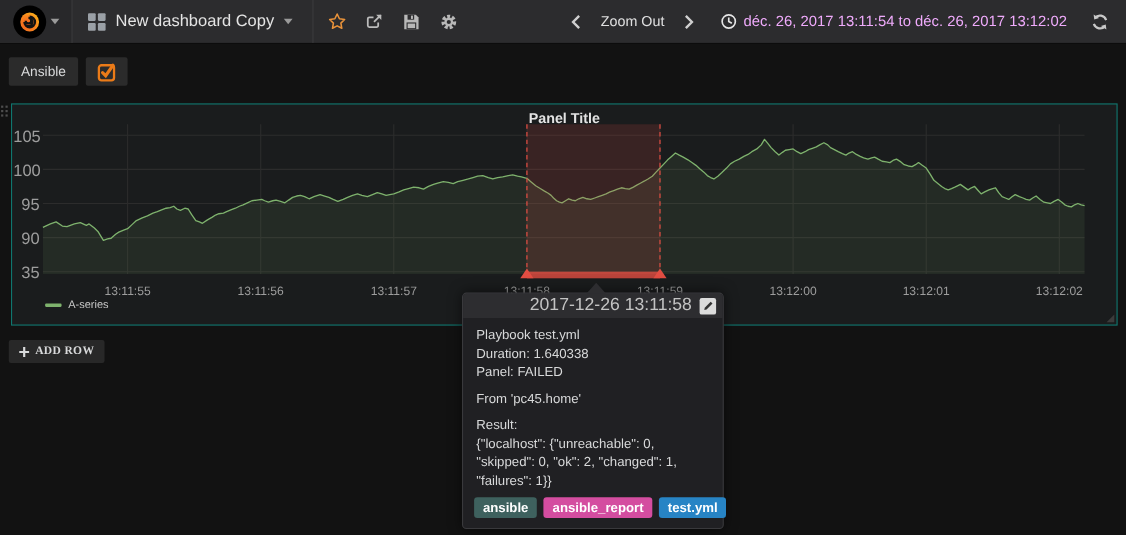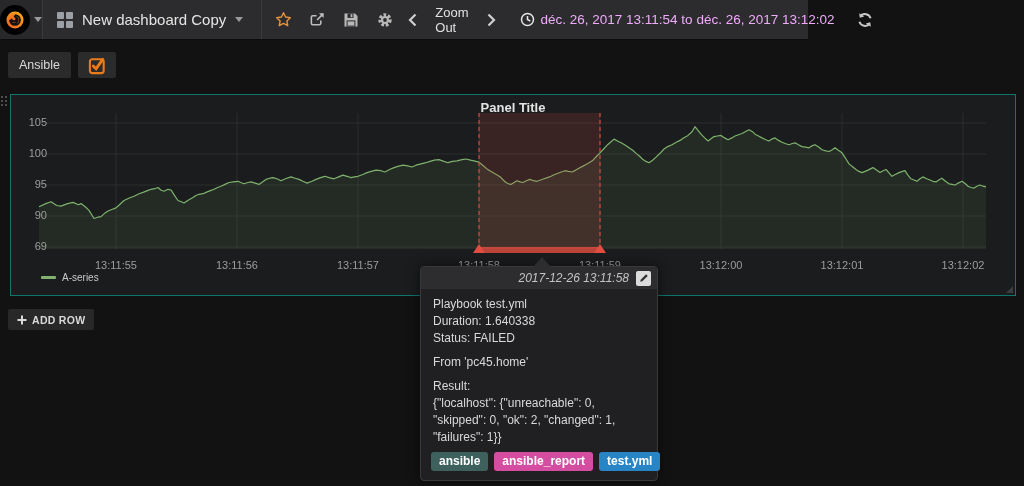--- a/index.html
+++ b/index.html
@@ -1,20 +1,20 @@
 <!DOCTYPE html>
 <html><head>
 <meta charset="utf-8">
 <style>
   * { margin:0; padding:0; box-sizing:border-box; }
   html,body { width:1024px; height:486px; overflow:hidden; }
   body { background:#121212; font-family:"Liberation Sans", sans-serif; position:relative; color:#d8d9da; }
 
   
-  .navbar { position:absolute; left:0; top:0; width:808px; height:40px; background:#2c2c2e;
+  .navbar { position:absolute; left:0; top:0; width:1024px; height:40px; background:#2c2c2e;
             display:flex; align-items:center; border-bottom:1px solid #0c0c0c; z-index:5; }
   .logo-section { width:66px; height:100%; display:flex; align-items:center; justify-content:center;
                   gap:4px; border-right:1px solid #3b3b3d; cursor:pointer; background:#28282a; }
   .logo-circle { width:30px; height:30px; border-radius:50%; background:#000; display:flex; align-items:center; justify-content:center; }
   .caret { width:0; height:0; border-left:4px solid transparent; border-right:4px solid transparent; border-top:5px solid #9a9a9a; }
   .dash-nav { height:100%; display:flex; align-items:center; gap:9px; padding:0 18px 0 14px;
               border-right:1px solid #3b3b3d; cursor:pointer; }
   .grid-icon { display:grid; grid-template-columns:7px 7px; grid-template-rows:7px 7px; gap:2px; }
   .grid-icon i { background:#9aa0a6; border-radius:1px; }
   .dash-title { font-size:15px; color:#e4e4e4; white-space:nowrap; }
@@ -38,42 +38,42 @@
   .row-handle { position:absolute; left:1px; top:96px; width:7px; display:grid;
                 grid-template-columns:2px 2px; gap:2px; cursor:pointer; }
   .row-handle i { width:2px; height:2px; background:#4e4e4e; }
   .panel { position:absolute; left:10px; top:94px; width:1006px; height:202px;
            background:#1a1c1d; border:1px solid #0f766e; }
   .panel-title { position:absolute; left:0; right:0; top:5px; text-align:center; font-size:13px;
                  font-weight:bold; color:#e3e3e3; cursor:pointer; }
   .plot { position:absolute; left:28px; top:18px; width:947px; height:136px; }
   .plot svg { position:absolute; left:0; top:0; overflow:visible; }
   .xlabel { position:absolute; width:60px; text-align:center; font-size:11px; color:#9d9d9d; top:164px; }
-  .ylabel { position:absolute; width:24px; text-align:right; font-size:11px; color:#9d9d9d; left:12px; }
+  .ylabel { position:absolute; width:24px; text-align:right; font-size:15px; color:#9d9d9d; left:1px; }
   .legend { position:absolute; left:30px; top:177px; display:flex; align-items:center; gap:6px; cursor:pointer; }
   .legend .swatch { width:15px; height:3px; border-radius:1px; }
   .legend .lname { font-size:10px; color:#c9c9c9; }
   .resize-handle { position:absolute; right:2px; bottom:2px; width:0; height:0;
                    border-left:7px solid transparent; border-bottom:7px solid #3c3c3c; cursor:pointer; }
 
   
   .add-row { position:absolute; left:8px; top:309px; height:21px; background:#282828; border:none;
-             color:#d8d9da; font-family:Liberation Sans, sans-serif; font-size:10.5px; font-weight:bold;
+             color:#d8d9da; font-family:Liberation Serif, serif; font-size:10.5px; font-weight:bold;
              letter-spacing:.3px; display:flex; align-items:center; gap:5px; padding:0 9px;
              border-radius:2px; cursor:pointer; }
 
   
   .tooltip { position:absolute; left:420px; top:266px; width:238px; background:#202023;
              border:1px solid #39393c; border-radius:4px; box-shadow:0 0 12px rgba(0,0,0,.55); z-index:9; }
   .tt-arrow { position:absolute; left:112px; top:-10px; width:0; height:0;
               border-left:9px solid transparent; border-right:9px solid transparent;
               border-bottom:10px solid #2d2d30; }
   .tt-header { background:#2d2d30; height:22px; display:flex; align-items:center; justify-content:flex-end;
                gap:7px; padding:0 6px; border-radius:3px 3px 0 0; }
-  .tt-time { font-size:12px; font-style:italic; color:#c3c3c3; }
+  .tt-time { font-size:16px; color:#c3c3c3; }
   .tt-edit { width:15px; height:15px; background:#dcdcdc; border-radius:2px; display:flex;
              align-items:center; justify-content:center; cursor:pointer; }
   .tt-body { padding:7px 12px 2px 12px; }
   .tt-line { font-size:12px; line-height:17px; color:#d8d9da; word-wrap:break-word; }
   .tt-blank { height:7px; }
   .tt-tags { display:flex; gap:6px; padding:4px 10px 9px 10px; }
   .tag { color:#fff; font-size:12px; font-weight:bold; padding:2px 8px 3px 8px; border-radius:3px; white-space:nowrap; }
 </style>
 </head>
 <body>
@@ -228,21 +228,21 @@
     <div class="xlabel" style="left: 317px;">13:11:57</div>
     <div class="xlabel" style="left: 438px;">13:11:58</div>
     <div class="xlabel" style="left: 559px;">13:11:59</div>
     <div class="xlabel" style="left: 680px;">13:12:00</div>
     <div class="xlabel" style="left: 801px;">13:12:01</div>
     <div class="xlabel" style="left: 922px;">13:12:02</div>
     <div class="ylabel" style="top: 21px;">105</div>
     <div class="ylabel" style="top: 52px;">100</div>
     <div class="ylabel" style="top: 83px;">95</div>
     <div class="ylabel" style="top: 114px;">90</div>
-    <div class="ylabel" style="top: 145px;">69</div>
+    <div class="ylabel" style="top: 145px;">35</div>
   </div>
 
 <button class="add-row">
   <svg width="10" height="10" viewBox="0 0 10 10">
       <path d="M5 0.5 V9.5 M0.5 5 H9.5" stroke="#d8d9da" stroke-width="2"></path>
     </svg>
   <span>ADD ROW</span>
 </button>
 
 <div class="tooltip">
@@ -251,21 +251,21 @@
     <span class="tt-time">2017-12-26 13:11:58</span>
     <span class="tt-edit">
       <svg width="10" height="10" viewBox="0 0 12 12">
           <path d="M1.5 10.5 L2 8 L8.5 1.5 L10.5 3.5 L4 10 Z" fill="#333"></path>
         </svg>
     </span>
   </div>
   <div class="tt-body" id="tooltip-body">
       <div class="tt-line">Playbook test.yml</div>
       <div class="tt-line">Duration: 1.640338</div>
-      <div class="tt-line">Status: FAILED</div>
+      <div class="tt-line">Panel: FAILED</div>
       <div class="tt-blank"></div>
       <div class="tt-line">From 'pc45.home'</div>
       <div class="tt-blank"></div>
       <div class="tt-line">Result:</div>
       <div class="tt-line">{"localhost": {"unreachable": 0, "skipped": 0, "ok": 2, "changed": 1, "failures": 1}}</div>
     </div>
   <div class="tt-tags" id="tooltip-tags">
       <span class="tag" style="background: rgb(62, 97, 94);">ansible</span>
       <span class="tag" style="background: rgb(212, 77, 160);">ansible_report</span>
       <span class="tag" style="background: rgb(39, 132, 197);">test.yml</span>

